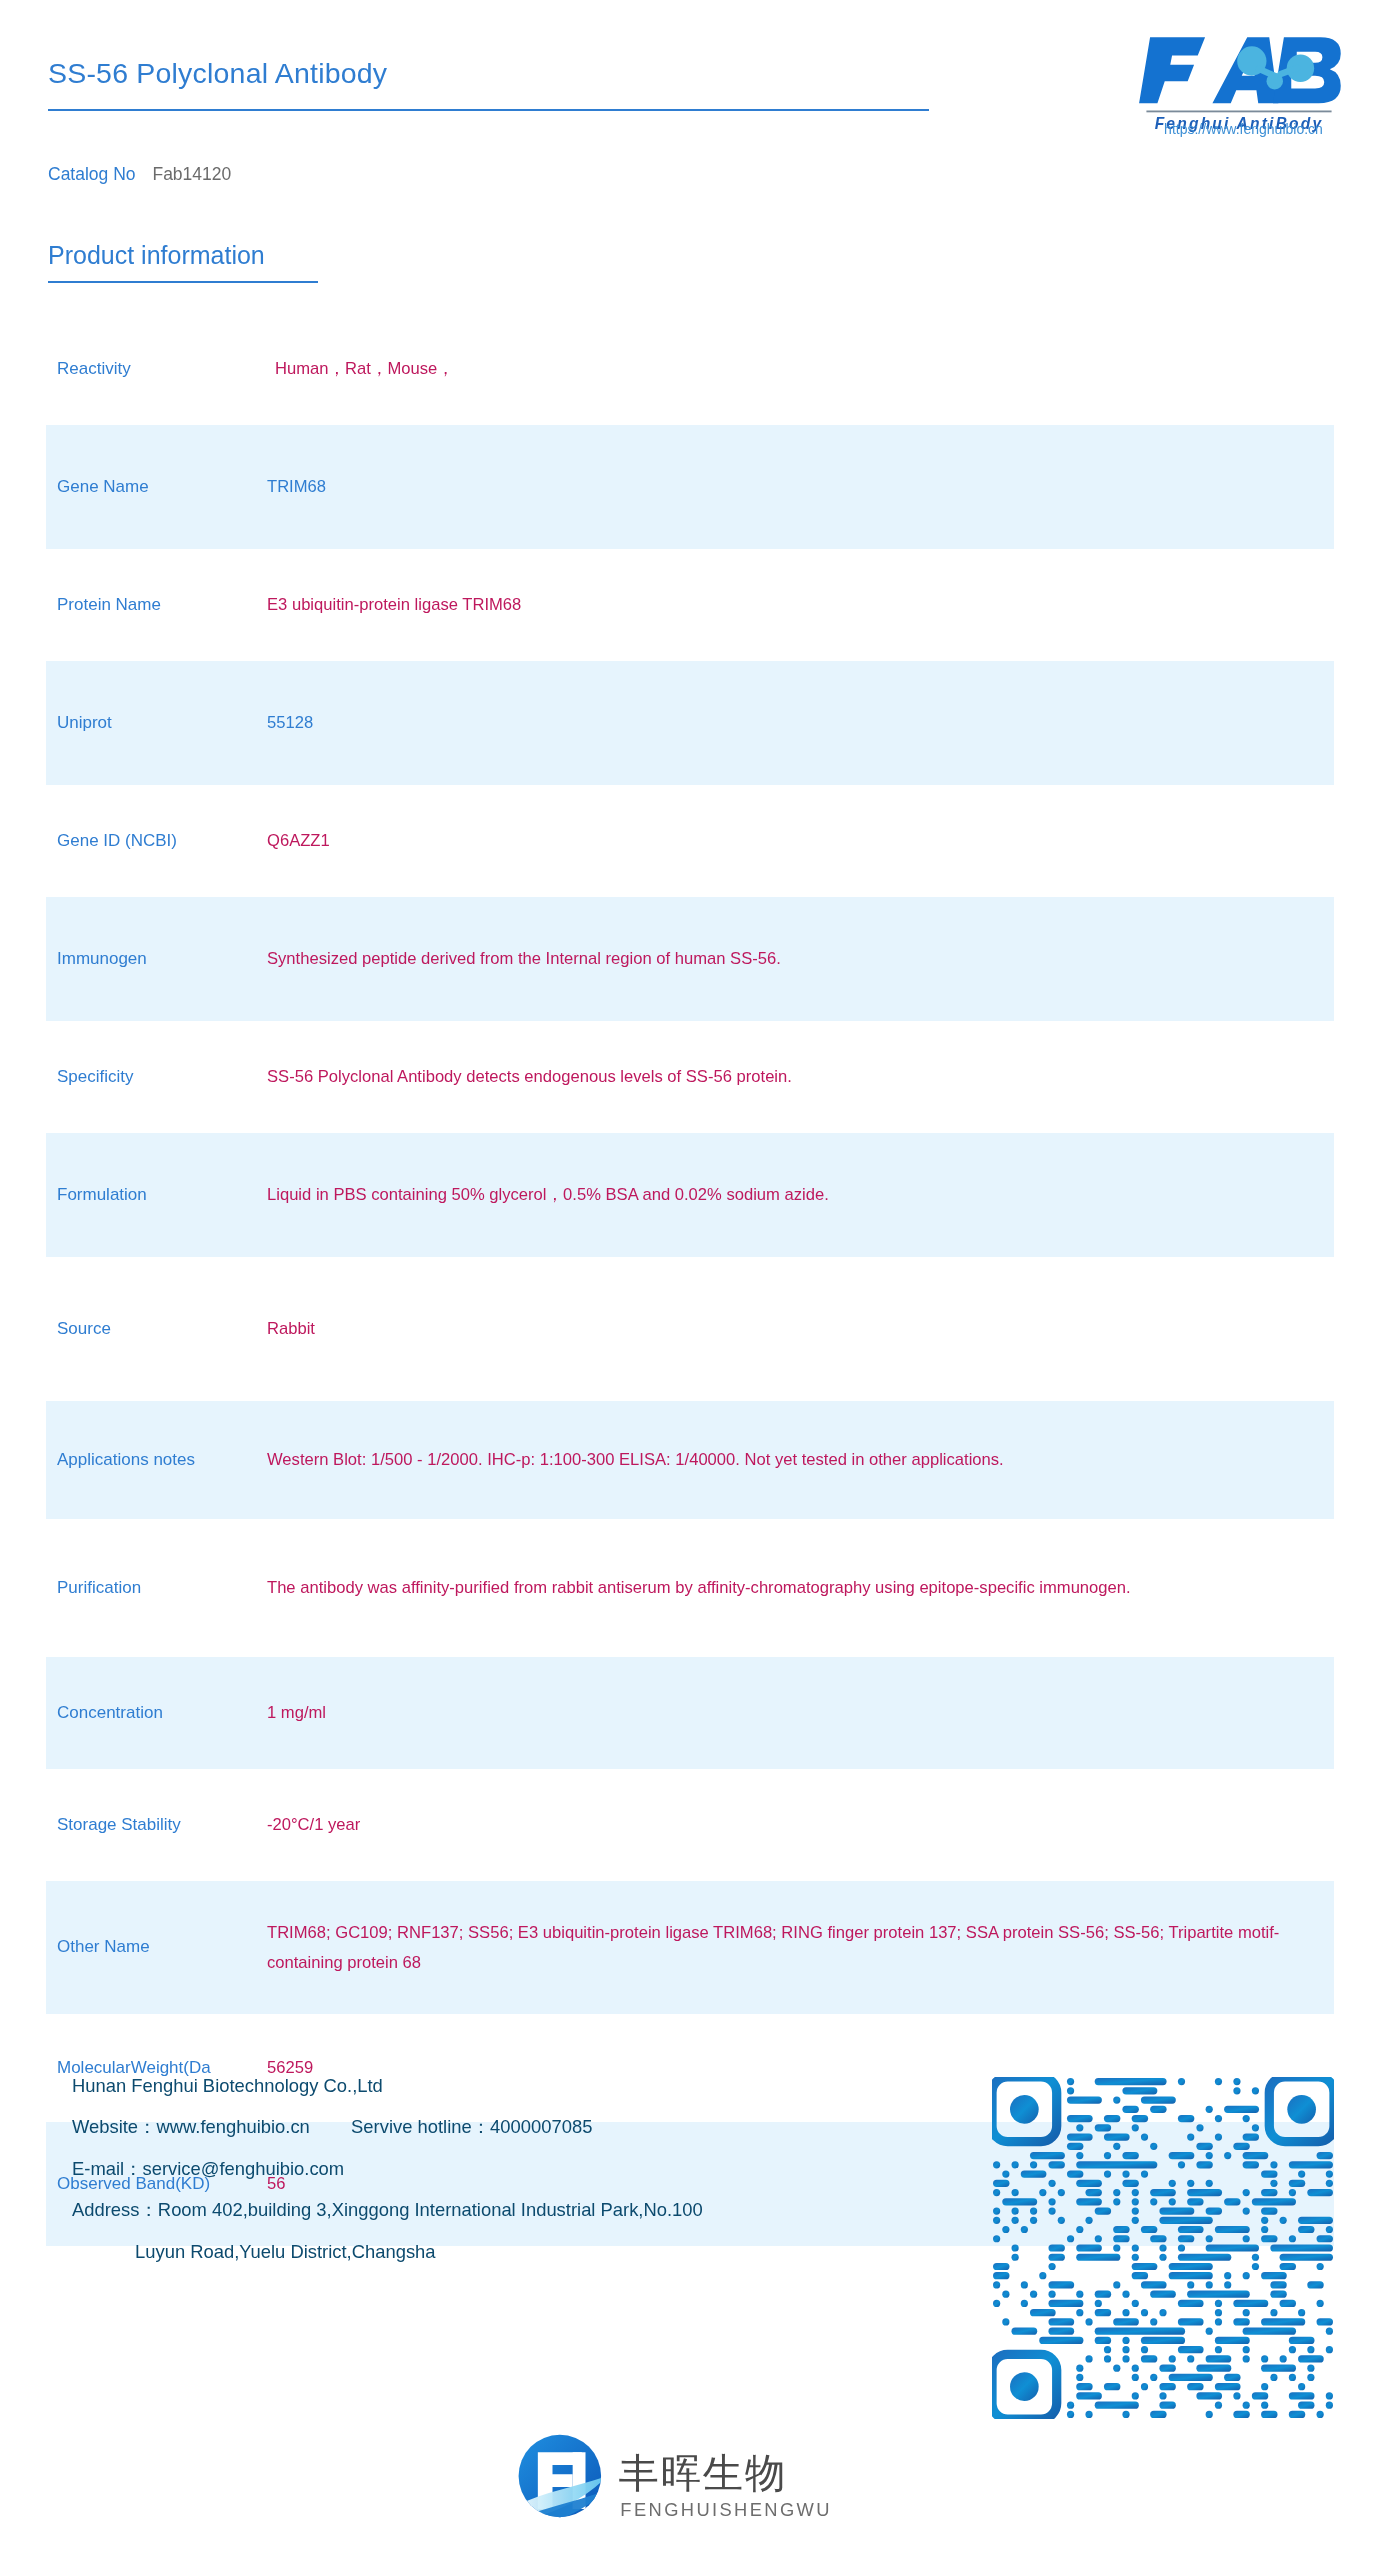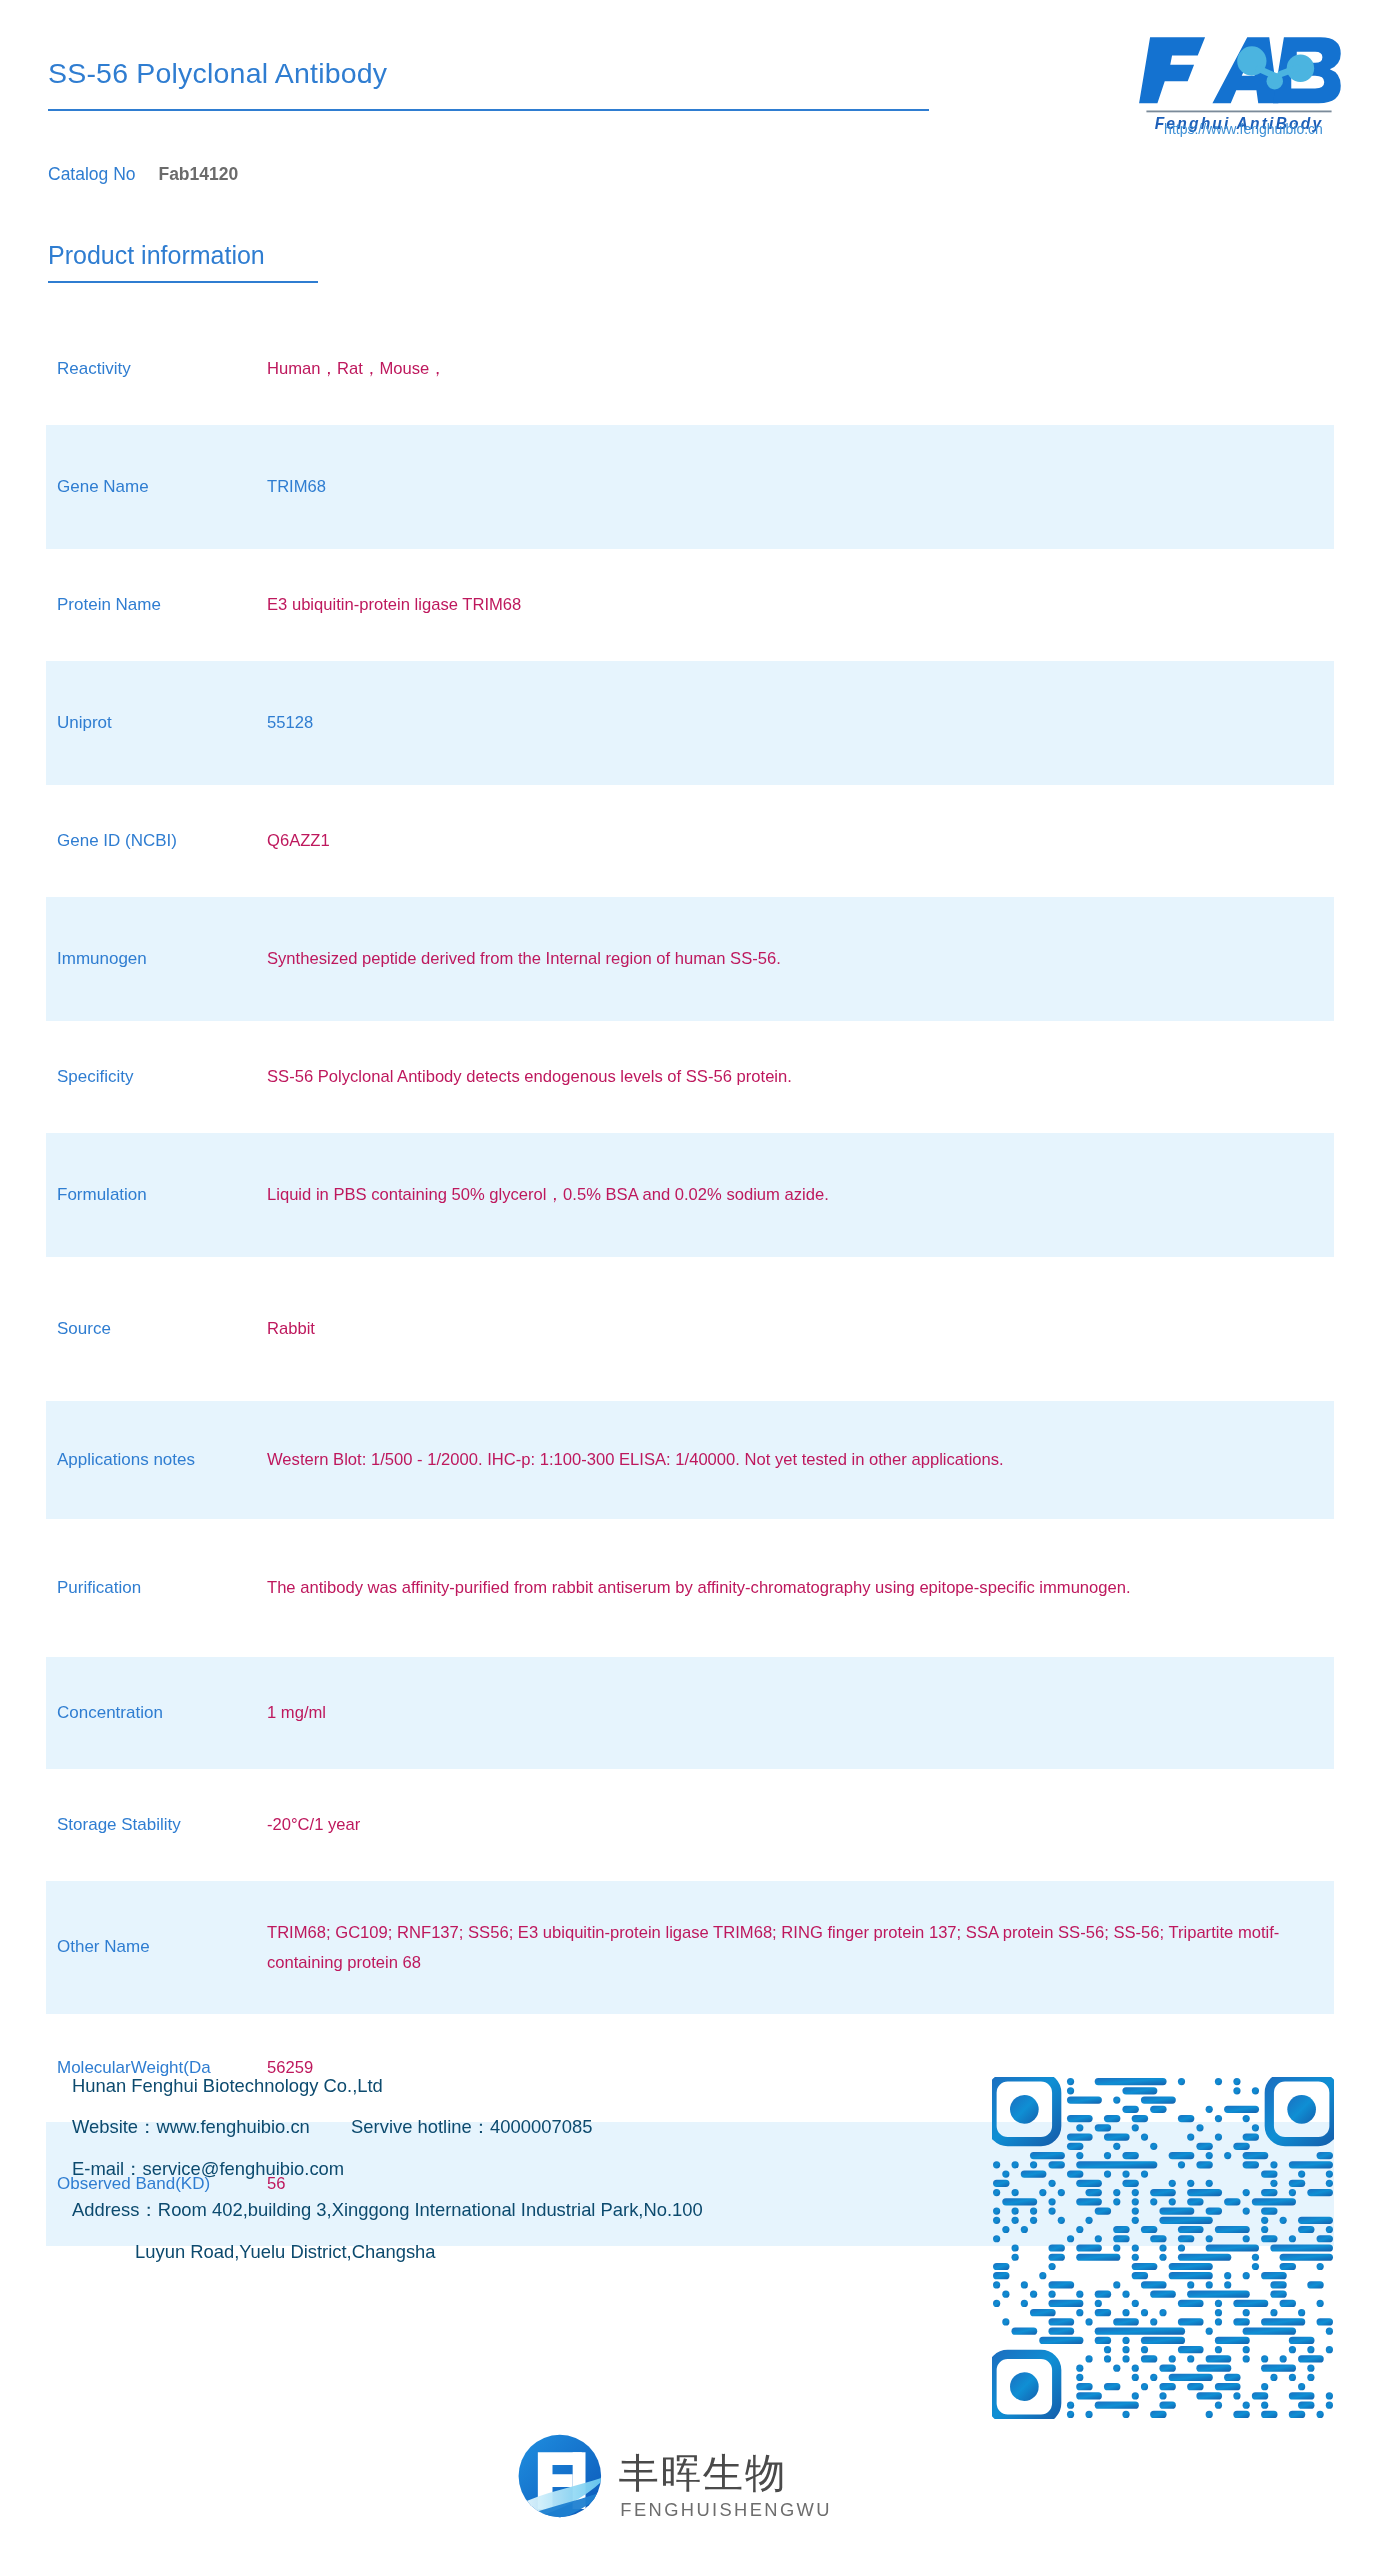--- a/index.html
+++ b/index.html
@@ -45,22 +45,21 @@
     left: 48px;
     top: 164px;
     font-size: 17.5px;
     white-space: nowrap;
   }
   .catalog-label {
     color: #2f7dd1;
   }
   .catalog-value {
     color: #6b6b6b;
-    margin-left: 18px;
-    font-weight: bold;
+    margin-left: 12px;
   }
 
   
   .brand-logo {
     position: absolute;
     left: 1137px;
     top: 28px;
     width: 204px;
     height: 110px;
   }
@@ -221,21 +220,21 @@
       <text x="111" y="110" text-anchor="middle" font-family="'Liberation Sans', sans-serif" font-size="17" font-weight="bold" font-style="italic" letter-spacing="2.4" fill="#1d5fb8">Fenghui AntiBody</text>
     </svg>
   </div>
   <div class="brand-url">https://www.fenghuibio.cn</div>
 </div>
 
 <div class="section-heading">Product information</div>
 <div class="section-rule"></div>
 
 <div class="info-table" id="info-table">
-    <div class="info-row" style="height: 112px;">
+    <div class="info-row" style="height: 112px; gap: 8px;">
       <div class="cell-label">Reactivity</div>
       <div class="cell-value">Human，Rat，Mouse，</div>
     </div>
     <div class="info-row shaded" style="height: 124px;">
       <div class="cell-label">Gene Name</div>
       <div class="cell-value accent">TRIM68</div>
     </div>
     <div class="info-row" style="height: 112px;">
       <div class="cell-label">Protein Name</div>
       <div class="cell-value">E3 ubiquitin-protein ligase TRIM68</div>

